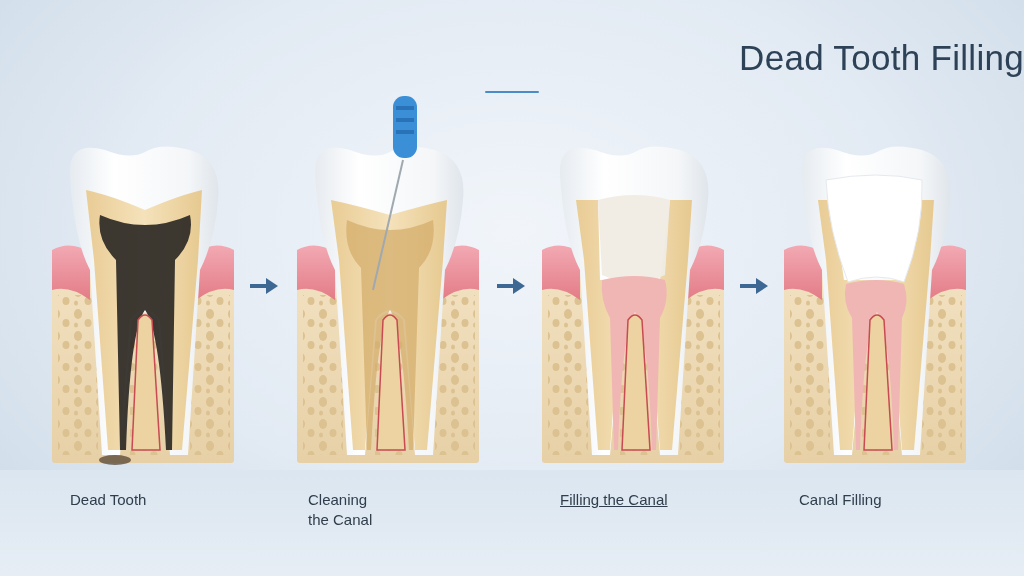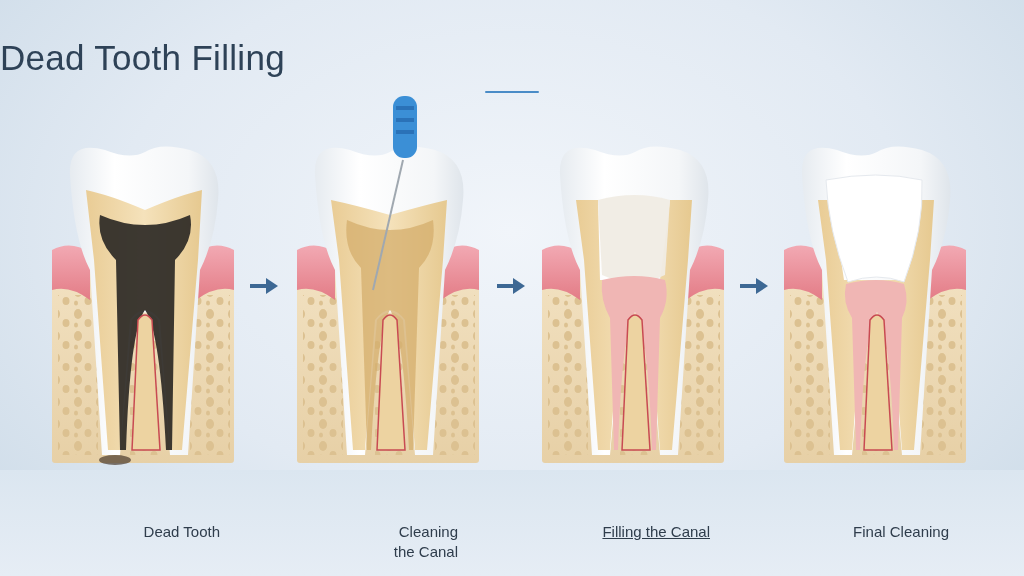--- a/index.html
+++ b/index.html
@@ -2,33 +2,32 @@
 <html><head>
 <meta charset="utf-8">
 <style>
   html, body { margin: 0; padding: 0; }
   body {
     width: 1024px; height: 576px; overflow: hidden; position: relative;
     font-family: "Liberation Sans", "DejaVu Sans", sans-serif;
     background: radial-gradient(ellipse at 50% 40%, #f1f5fa 0%, #e2eaf3 55%, #cbdae7 100%);
   }
   .title {
-    position: absolute; left: 0; right: 0; top: 38px; text-align: left;
+    position: absolute; left: 0; right: 0; top: 38px; text-align: right;
     font-size: 35px; color: #2e4257; letter-spacing: 0.3px;
   }
   .title-rule {
     position: absolute; left: 485px; top: 91px; width: 54px; height: 2px;
     background: #4a8cc7; border-radius: 1px;
   }
   .stage { position: absolute; top: 0; }
   .stage svg { position: absolute; left: 0; top: 0; overflow: visible; }
   .label {
-    position: absolute; text-align: right; font-size: 15px; color: #2f3d4c; line-height: 20px;
+    position: absolute; text-align: left; font-size: 15px; color: #2f3d4c; line-height: 20px;
     white-space: pre-line;
-    margin-top: 32px;
   }
   .arrow { position: absolute; top: 276px; width: 30px; height: 20px; }
   .floor {
     position: absolute; left: 0; right: 0; top: 470px; height: 106px;
     background: linear-gradient(#dbe6f0, #e6edf5);
   }
 </style>
 </head>
 <body>
 
@@ -149,13 +148,13 @@
     <path d="M44 180 Q95 170 140 180 Q142 230 122 282 Q95 272 66 282 Q46 230 44 180 Z" fill="#ffffff" stroke="#e5e9ee" stroke-width="1"></path>
     <path d="M64 284 Q95 276 122 284 Q128 302 120 318 L116 450 L112 450 Q108 330 95 312 Q82 330 78 450 L74 450 L70 318 Q60 302 64 284 Z" fill="#f0b6b4"></path>
     <path d="M88 320 Q95 310 102 320 L110 450 L82 450 Z" fill="#edd3a1" stroke="#c84a52" stroke-width="1.5"></path>
   </svg>
 </div>
 
 <div class="label" style="left:70px; width:150px; top:490px;">Dead Tooth</div>
 <div class="label" style="left:308px; width:150px; top:490px;">Cleaning
 the Canal</div>
 <div class="label" style="left:560px; width:150px; top:490px;text-decoration:underline;">Filling the Canal</div>
-<div class="label" style="left:799px; width:150px; top:490px;">Final Cleaning</div>
+<div class="label" style="left:799px; width:150px; top:490px;">Canal Filling</div>
 
 </body></html>

